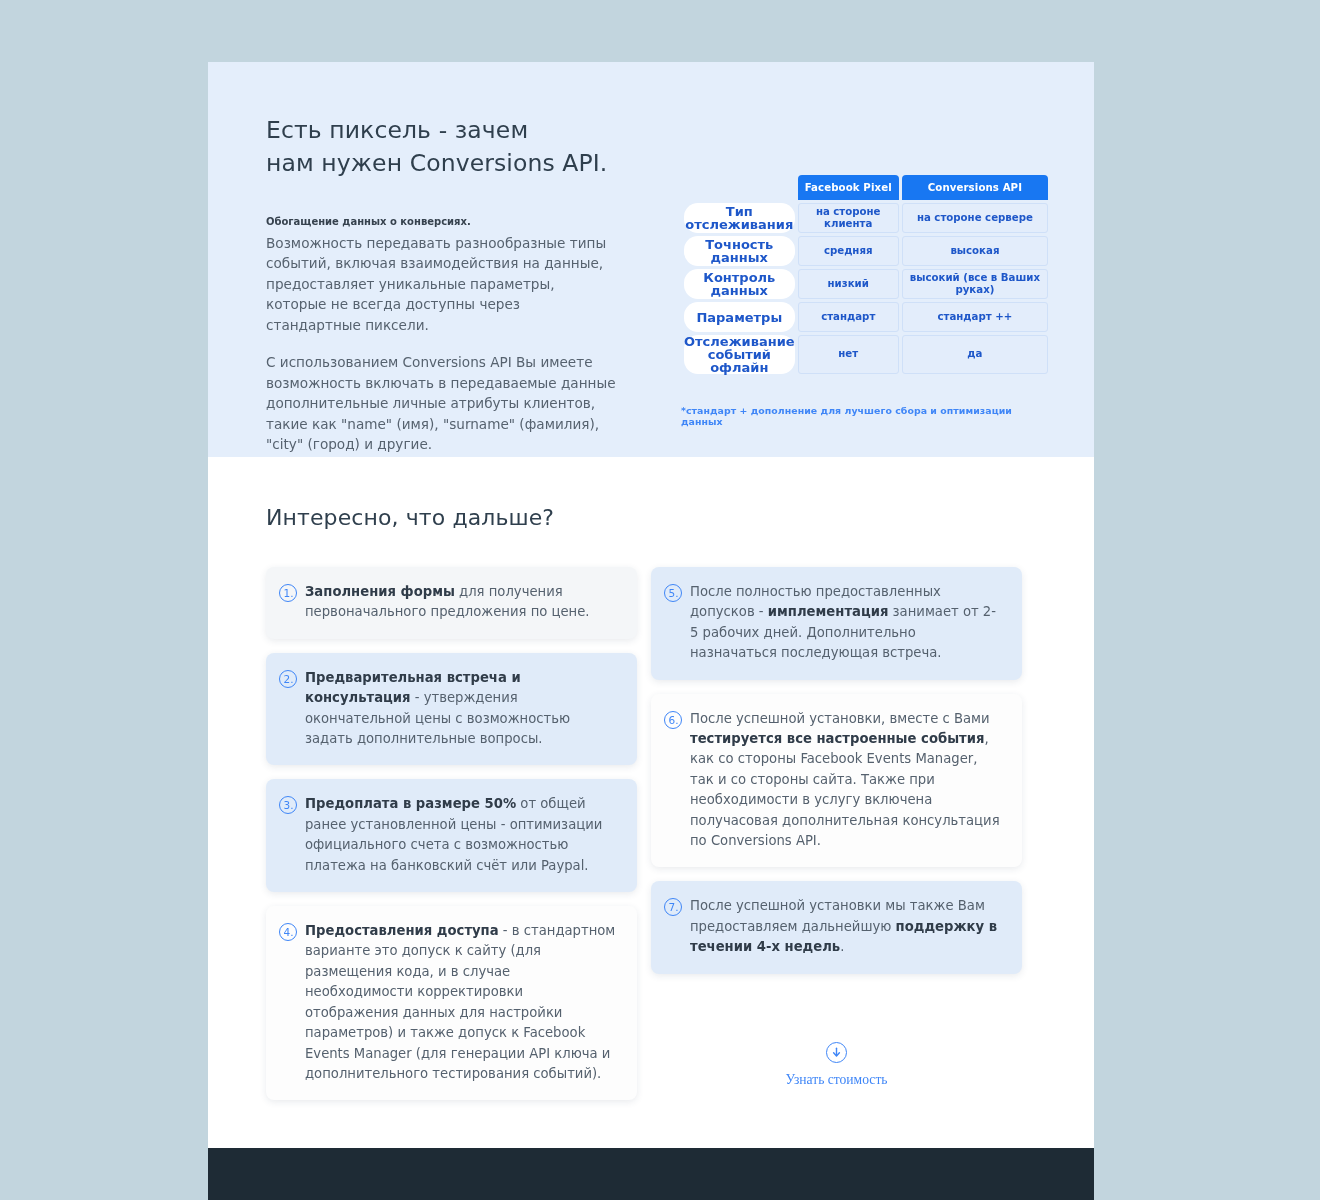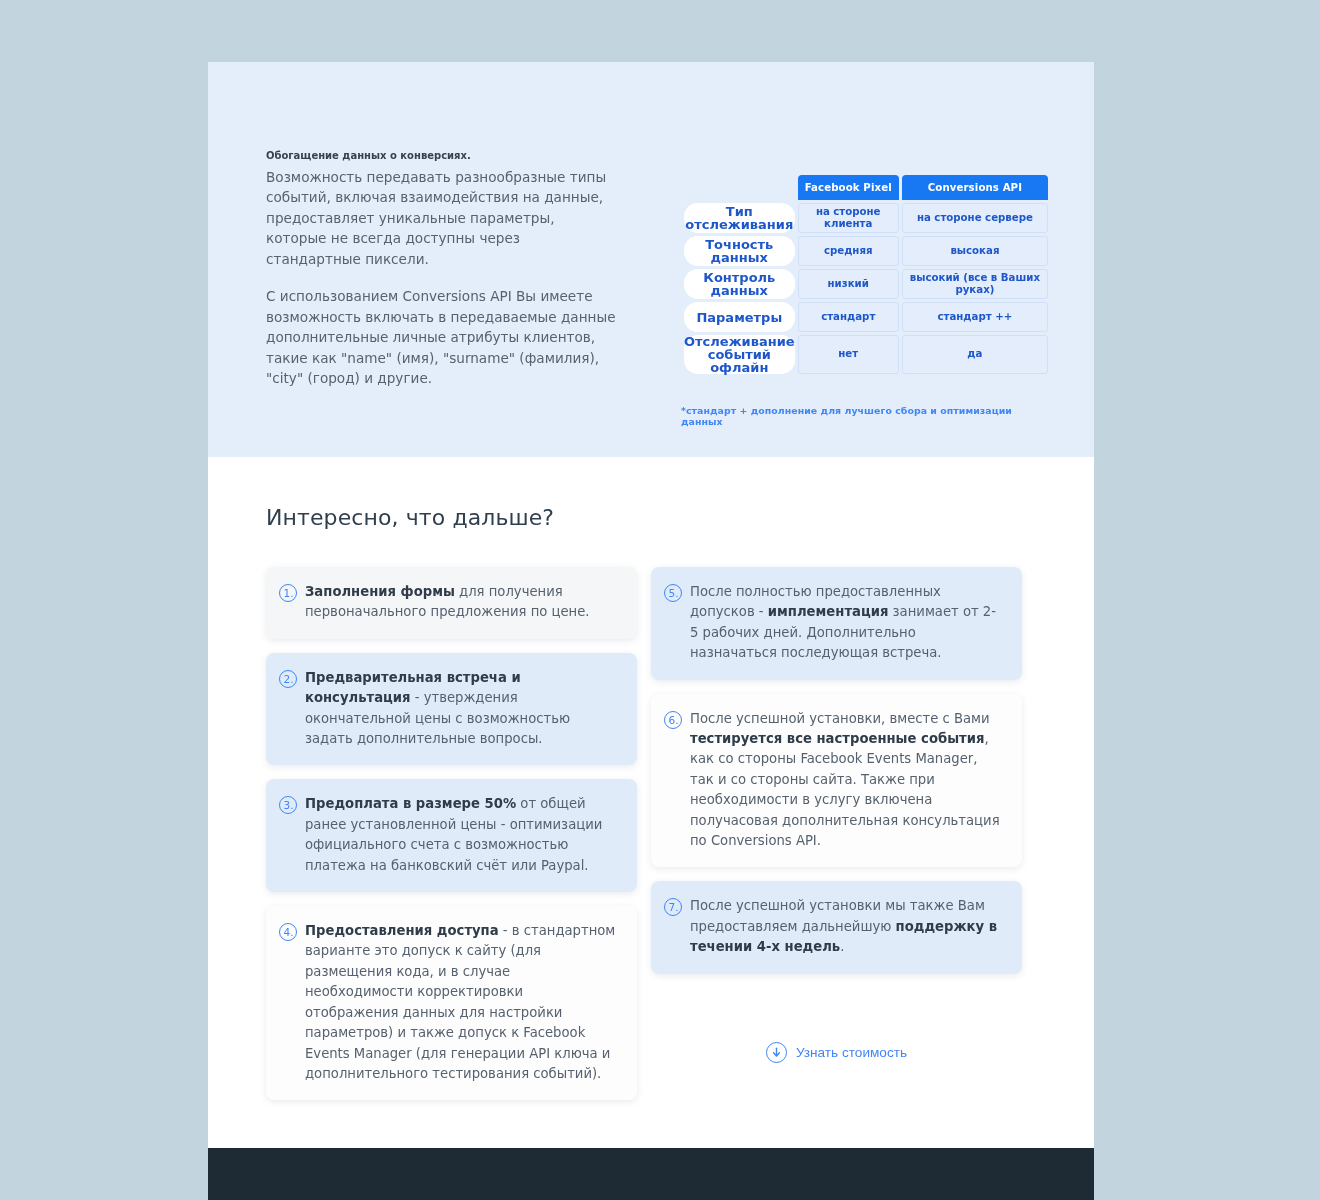--- a/index.html
+++ b/index.html
@@ -155,21 +155,22 @@
   .cta {
     display: inline-flex;
     align-items: center;
     gap: 9px;
     color: #3f86f7;
     font-size: 13.6px;
     font-weight: 400;
     cursor: pointer;
     background: none;
     border: none;
-    font-family: Liberation Sans, sans-serif;
+    font-family: Liberation Serif, serif;
+    flex-direction: column;
   }
   .cta-icon {
     width: 21px; height: 21px;
     border: 1.5px solid #3f86f7;
     border-radius: 50%;
     display: flex; align-items: center; justify-content: center;
   }
   .cta-icon svg { display: block; }
 
   
@@ -180,20 +181,24 @@
     height: 52px;
     background: #1e2b35;
   }
 </style>
 </head>
 <body>
 
 <div class="page">
 
   <section class="hero">
+    <h1 class="hero-title">
+      <span>Есть пиксель - зачем</span><br>
+      <span>нам нужен Conversions API.</span>
+    </h1>
 
     <div class="hero-body">
       <p class="hero-lead">Обогащение данных о конверсиях.</p>
       <p class="hero-p">Возможность передавать разнообразные типы событий, включая взаимодействия на данные, предоставляет уникальные параметры, которые не всегда доступны через стандартные пиксели.</p>
       <p class="hero-p spaced">С использованием Conversions API Вы имеете возможность включать в передаваемые данные дополнительные личные атрибуты клиентов, такие как "name" (имя), "surname" (фамилия), "city" (город) и другие.</p>
     </div>
 
     <div class="table-wrap">
       <table class="cmp">
         <thead>

